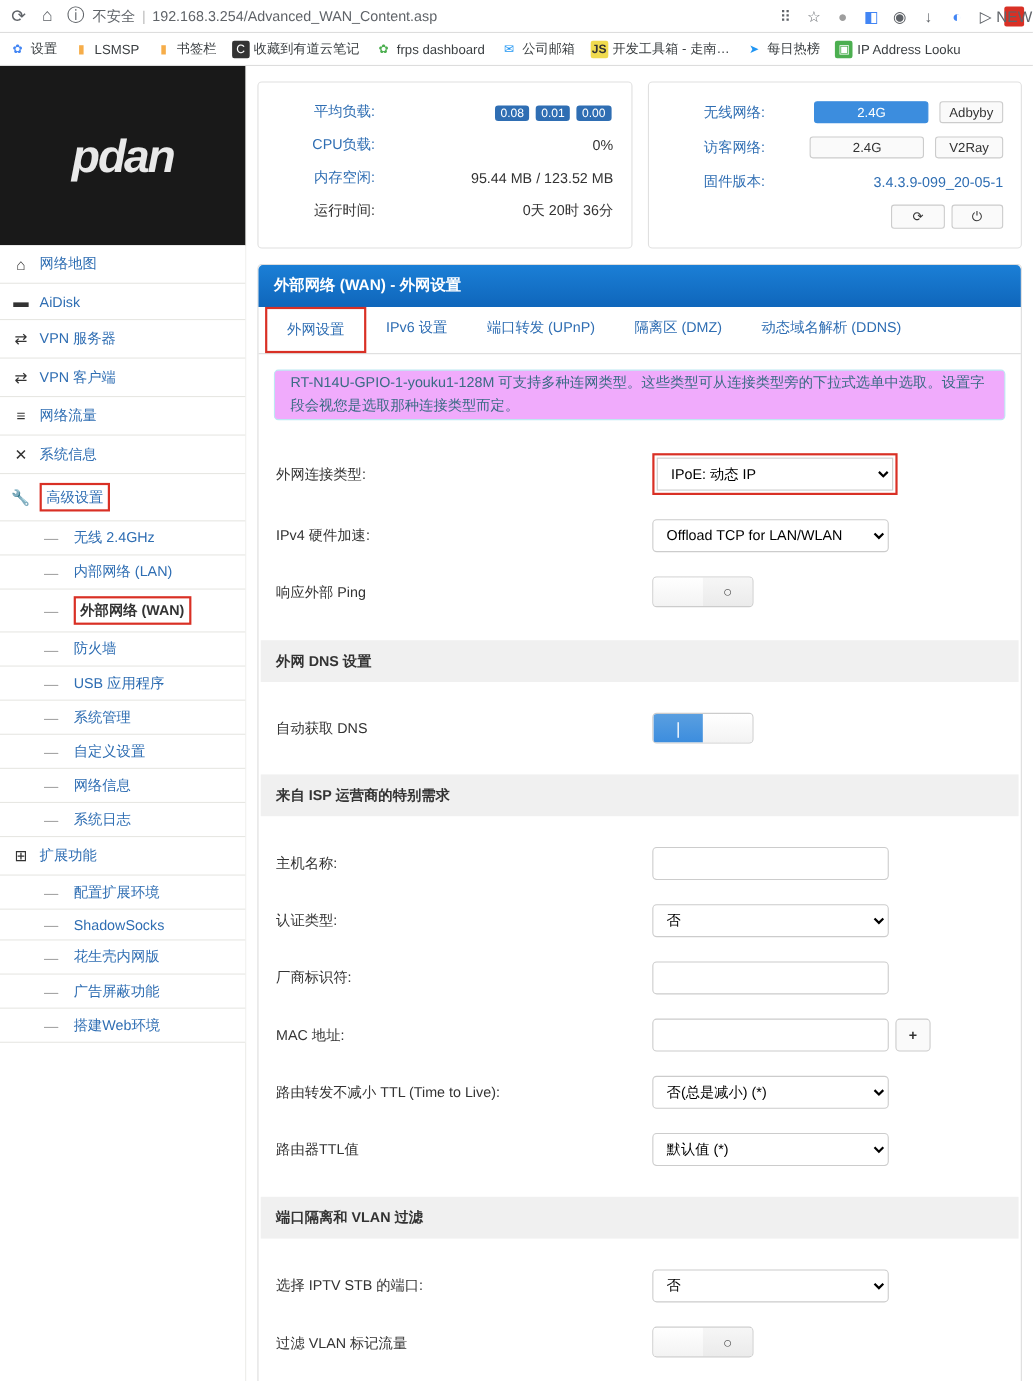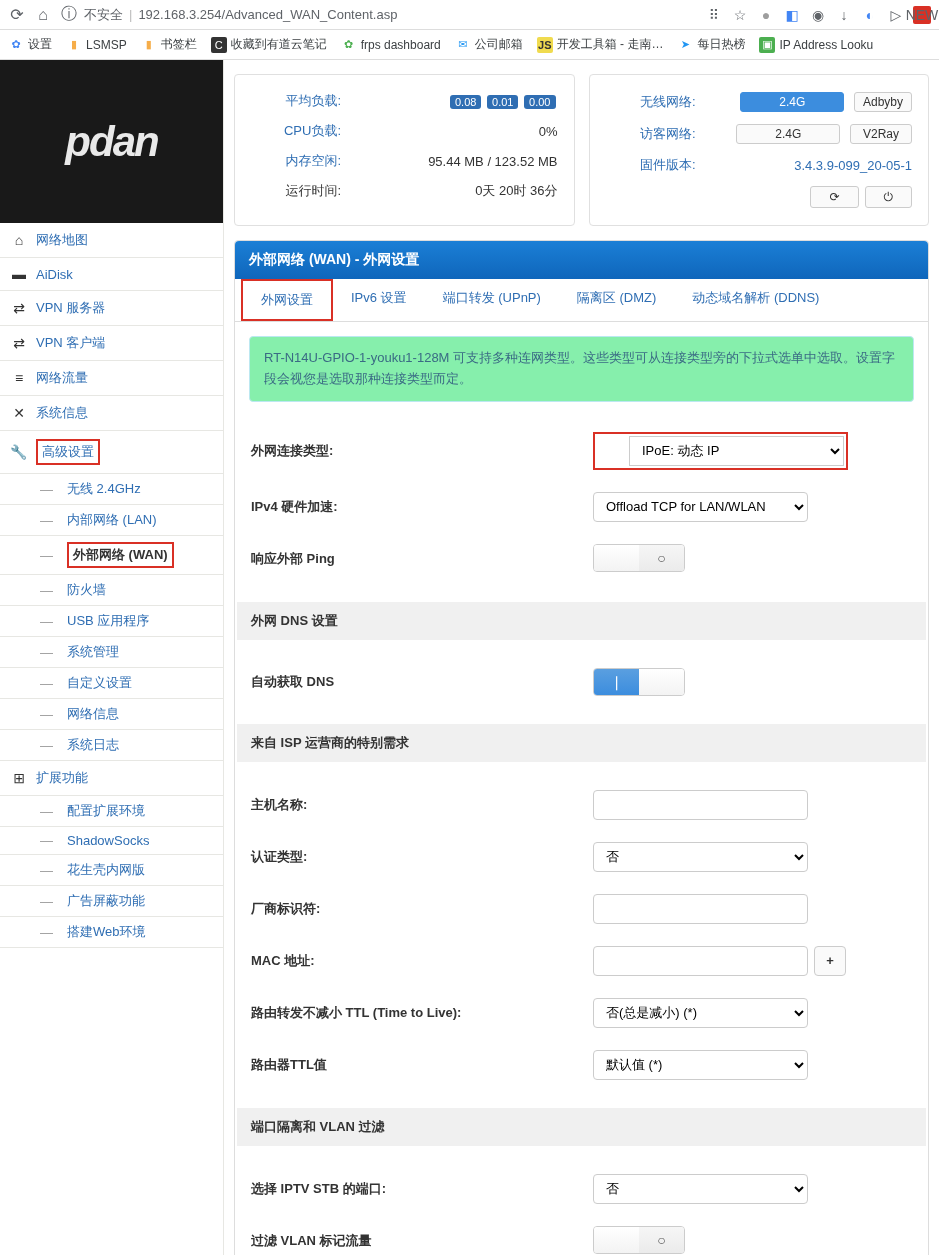--- a/index.html
+++ b/index.html
@@ -60,30 +60,30 @@
 .fw-link { color: #2f6eb3; }
 .util-row { display: flex; gap: 6px; justify-content: flex-end; }
 
 .panel { border: 1px solid #ddd; border-radius: 4px; margin-bottom: 14px; }
 .panel-header { background: linear-gradient(#1b7fd6, #0f66bb); color: #fff; padding: 10px 14px; font-weight: bold; font-size: 14px; border-radius: 4px 4px 0 0; }
 .tabs { display: flex; border-bottom: 1px solid #ddd; padding: 0 6px; }
 .tabs a { padding: 10px 18px; color: #2f6eb3; font-size: 13px; cursor: pointer; }
 .tabs a.active { border: 2px solid #d93025; border-radius: 0; }
 .panel-body { padding: 14px; }
 
-.info-box { background: #86efac; border: 1px solid #bce8f1; border-radius: 4px; padding: 11px 14px; color: #3a6b84; font-size: 13px; line-height: 1.6; margin-bottom: 18px; }
+.info-box { background: #f0abfc; border: 1px solid #bce8f1; border-radius: 4px; padding: 1px 14px; color: #3a6b84; font-size: 13px; line-height: 1.6; margin-bottom: 18px; }
 
 .form-table { width: 100%; }
 .form-table td { padding: 10px 0; vertical-align: middle; }
-.form-table td.lbl { width: 340px; color: #333; font-weight: bold; font-size: 13px; }
+.form-table td.lbl { width: 340px; color: #333; font-weight: normal; font-size: 13px; }
 .form-table td.ctl { }
 .section-header { background: #f0f0f0; padding: 10px 14px; margin: 6px -14px; font-weight: bold; font-size: 13px; }
 select, input[type=text] { width: 215px; height: 30px; border: 1px solid #ccc; border-radius: 4px; padding: 0 8px; font-size: 13px; background: #fff; }
 .select-highlight { border: 2px solid #d93025; border-radius: 0; padding: 2px; display: inline-block; }
-.select-highlight select { border-radius: 0; border: 1px solid #ccc; margin-left: 32px; }
+.select-highlight select { border-radius: 0; border: 1px solid #ccc; }
 
 
 .tog-wrap { display: inline-flex; width: 92px; height: 28px; border: 1px solid #ccc; border-radius: 4px; overflow: hidden; }
 .tog-wrap .seg { flex: 1; display: flex; align-items: center; justify-content: center; font-size: 14px; }
 .tog-on .seg.a { background: linear-gradient(#5a9fe0, #3c8dde); color: #fff; }
 .tog-on .seg.b { background: linear-gradient(#fff, #f3f3f3); }
 .tog-off .seg.a { background: linear-gradient(#fff, #f3f3f3); }
 .tog-off .seg.b { background: linear-gradient(#f6f6f6, #ebebeb); color: #555; }
 
 .plus-btn { width: 32px; height: 30px; border: 1px solid #ccc; border-radius: 4px; background: #fafafa; display: inline-flex; align-items: center; justify-content: center; font-weight: bold; margin-left: 6px; cursor: pointer; }

